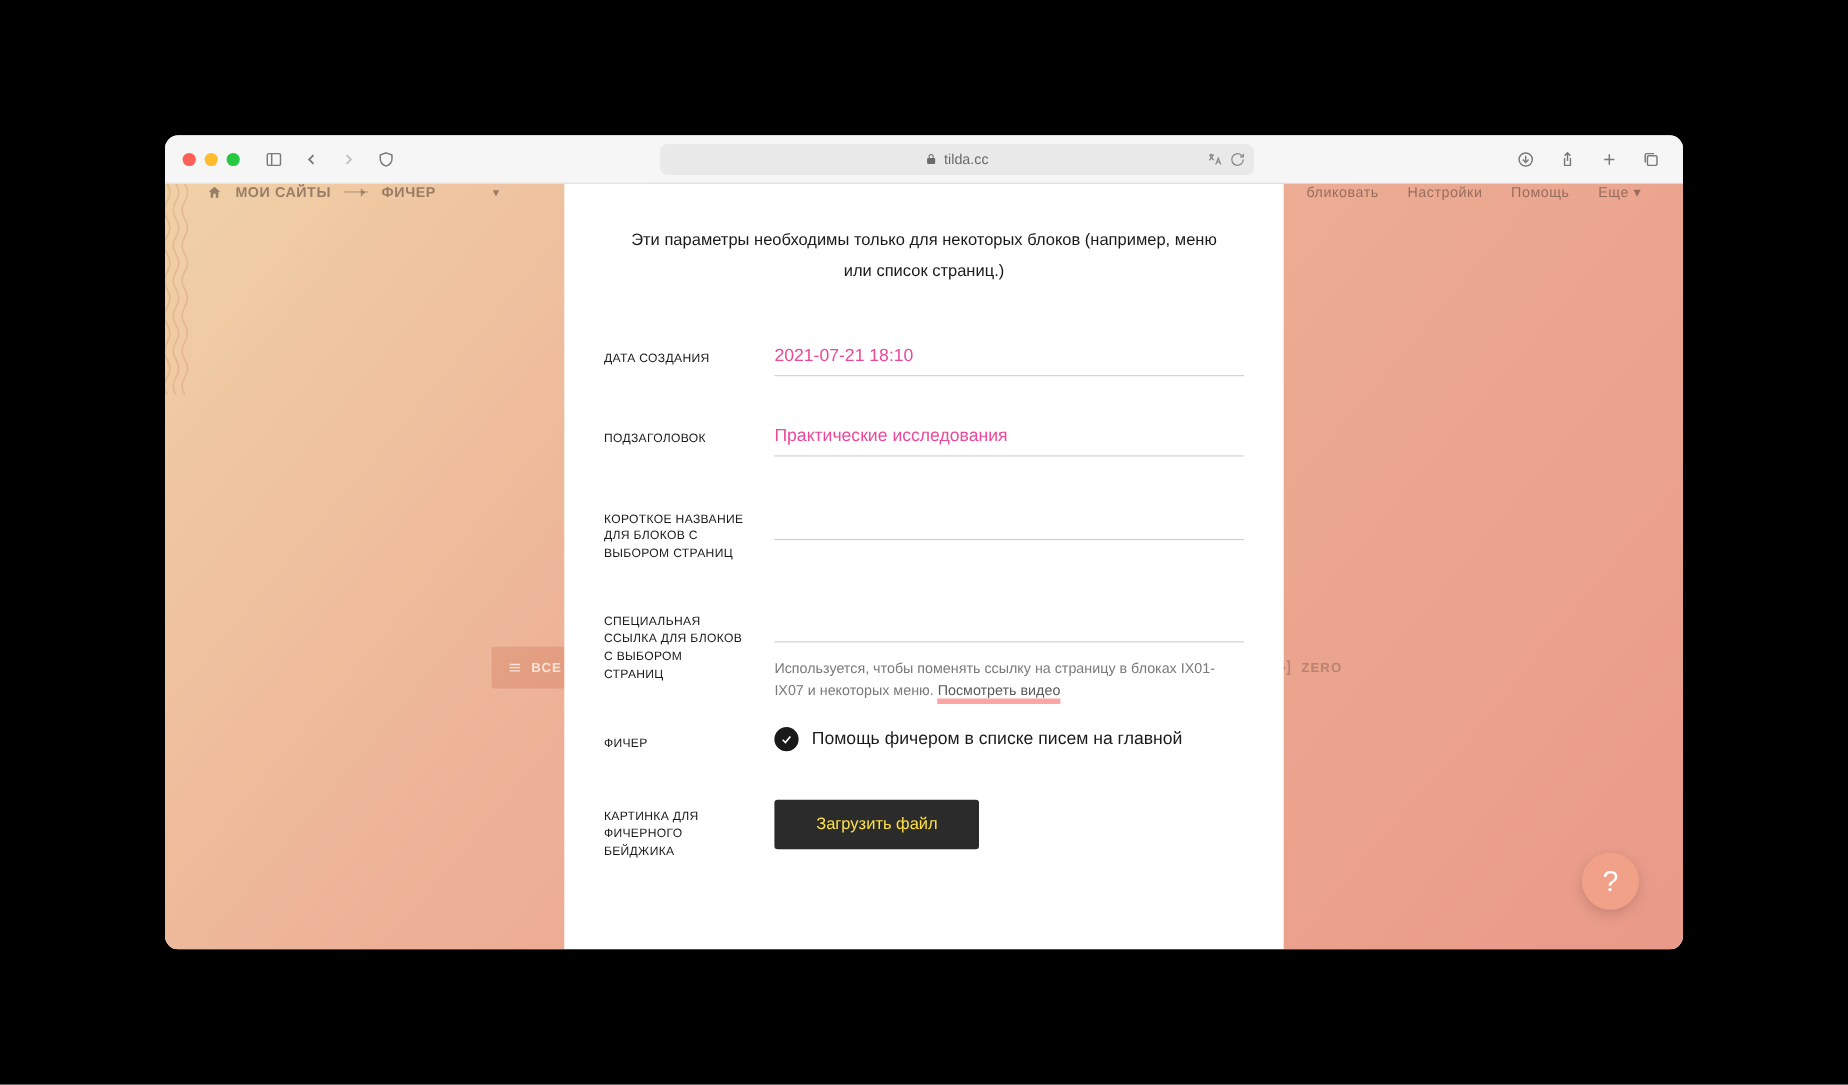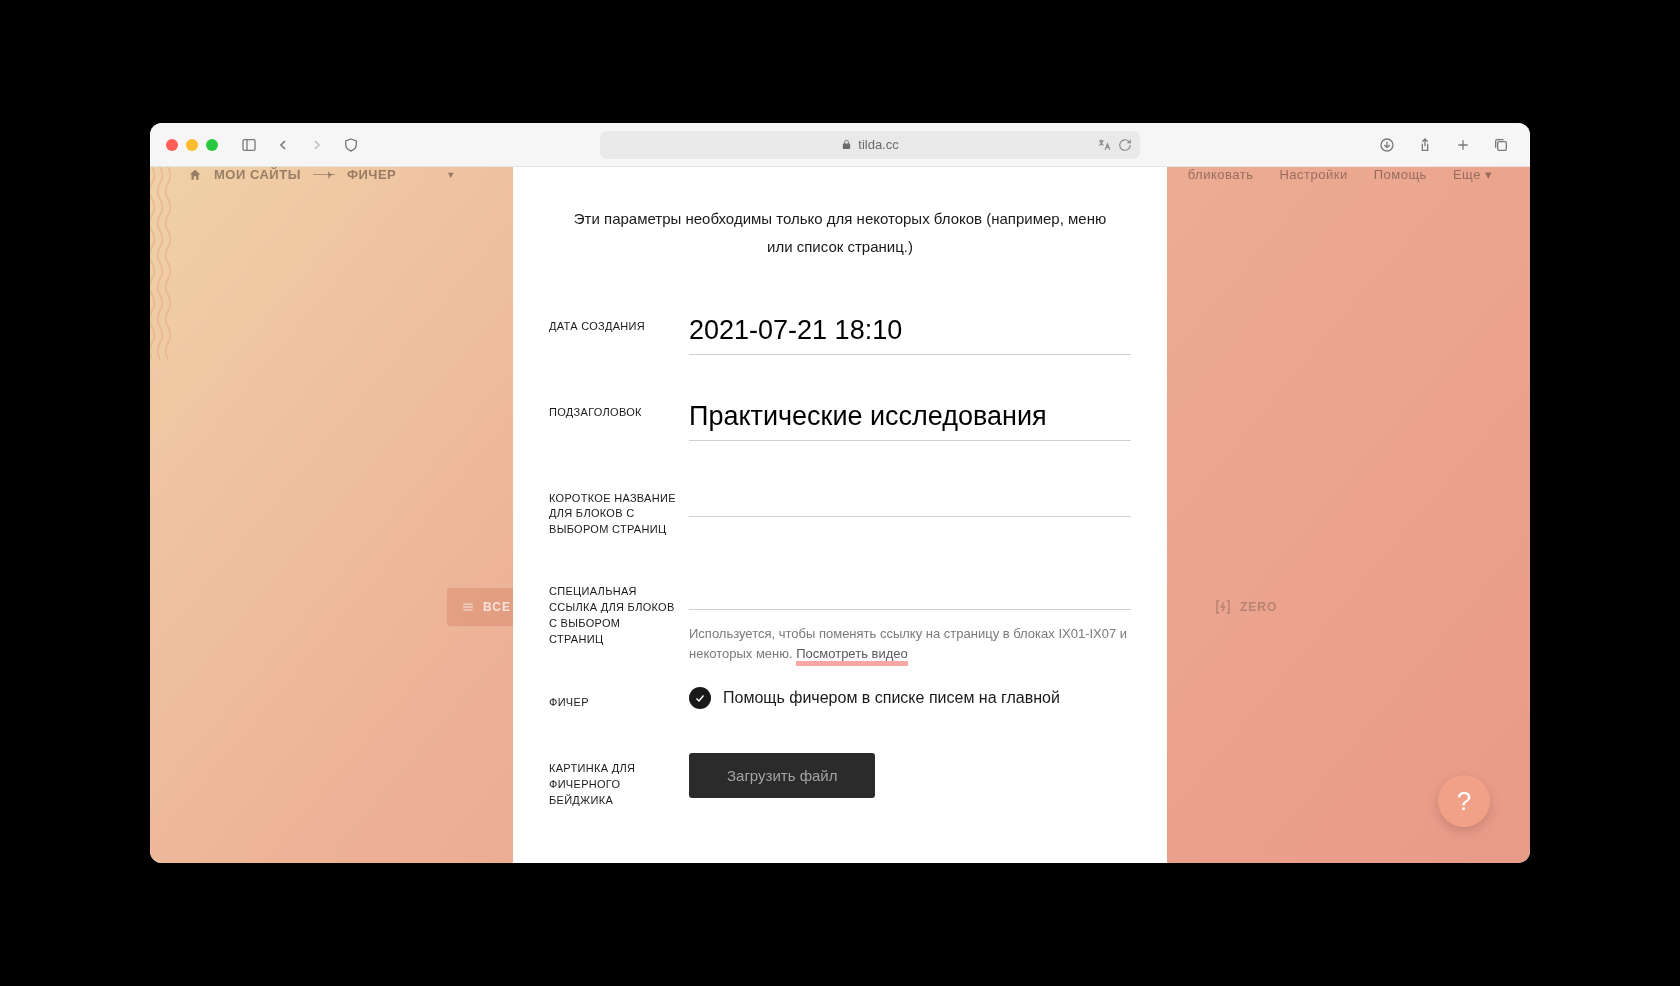--- a/index.html
+++ b/index.html
@@ -111,21 +111,21 @@
   padding: 0 14px;
   color: rgba(255,255,255,0.7);
   font-size: 12px;
   letter-spacing: 1px;
   font-weight: 600;
   gap: 8px;
 }
 .bg-pill svg { width:14px; height:14px; }
 .bg-pill-right {
   position: absolute;
-  left: 1052px;
+  left: 995px;
   top: 420px;
   height: 40px;
   display: flex; align-items: center; gap:8px;
   color: rgba(150,110,95,0.6);
   font-size: 12px;
   letter-spacing: 1px;
   font-weight: 600;
   padding: 0 12px;
 }
 
@@ -148,41 +148,41 @@
   color: #1a1a1a;
   padding: 0 60px;
   margin-bottom: 50px;
 }
 
 .form-row {
   display: flex;
   align-items: flex-start;
   padding: 0 36px;
   margin-bottom: 42px;
-  gap: 12px;
+  gap: 27px;
 }
 .form-row .label-col {
   width: 128px;
   flex-shrink: 0;
   font-size: 11px;
   letter-spacing: 0.3px;
   color: #1a1a1a;
   line-height: 1.45;
   padding-top: 8px;
   text-transform: uppercase;
 }
 .form-row .field-col {
   flex: 1;
 }
 .text-input {
   width: 100%;
   border: none;
   border-bottom: 1px solid #d0d0d0;
-  font-size: 27px;
-  color: #000000;
+  font-size: 16px;
+  color: #ec4899;
   padding: 4px 0 8px 0;
   outline: none;
   font-family: inherit;
   background: transparent;
 }
 .text-input-empty { height: 34px; }
 .hint {
   font-size: 13px;
   color: #7a7a7a;
   line-height: 1.5;
@@ -193,21 +193,21 @@
 .check-row { display:flex; align-items:center; gap:12px; }
 .check-ic {
   width: 22px; height: 22px; border-radius: 50%;
   background: #1a1a1a; display:flex; align-items:center; justify-content:center;
 }
 .check-ic svg { width:12px; height:12px; }
 .check-text { font-size: 16px; color:#1a1a1a; }
 
 .upload-btn {
   background: #2b2b2b;
-  color: #a3a3a3;
+  color: #fde047;
   border: none;
   font-size: 15px;
   padding: 14px 38px;
   border-radius: 3px;
   cursor: pointer;
 }
 
 .help-bubble {
   position: absolute;
   right: 40px;

